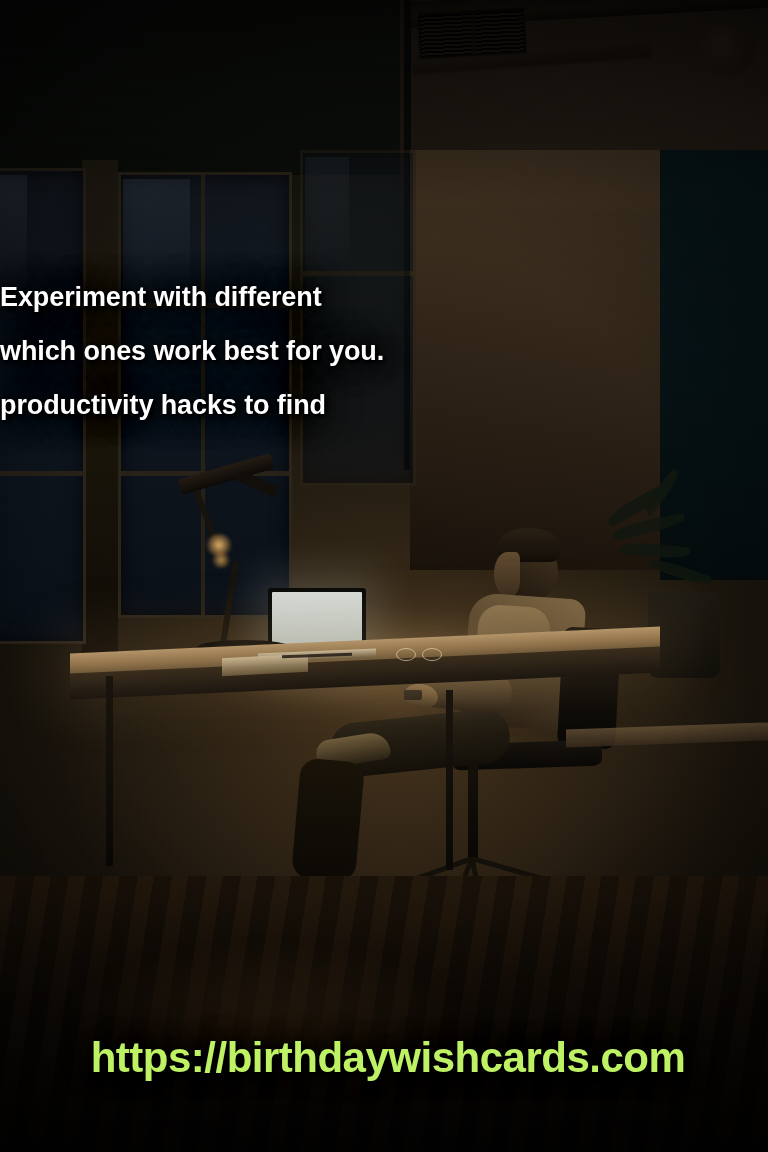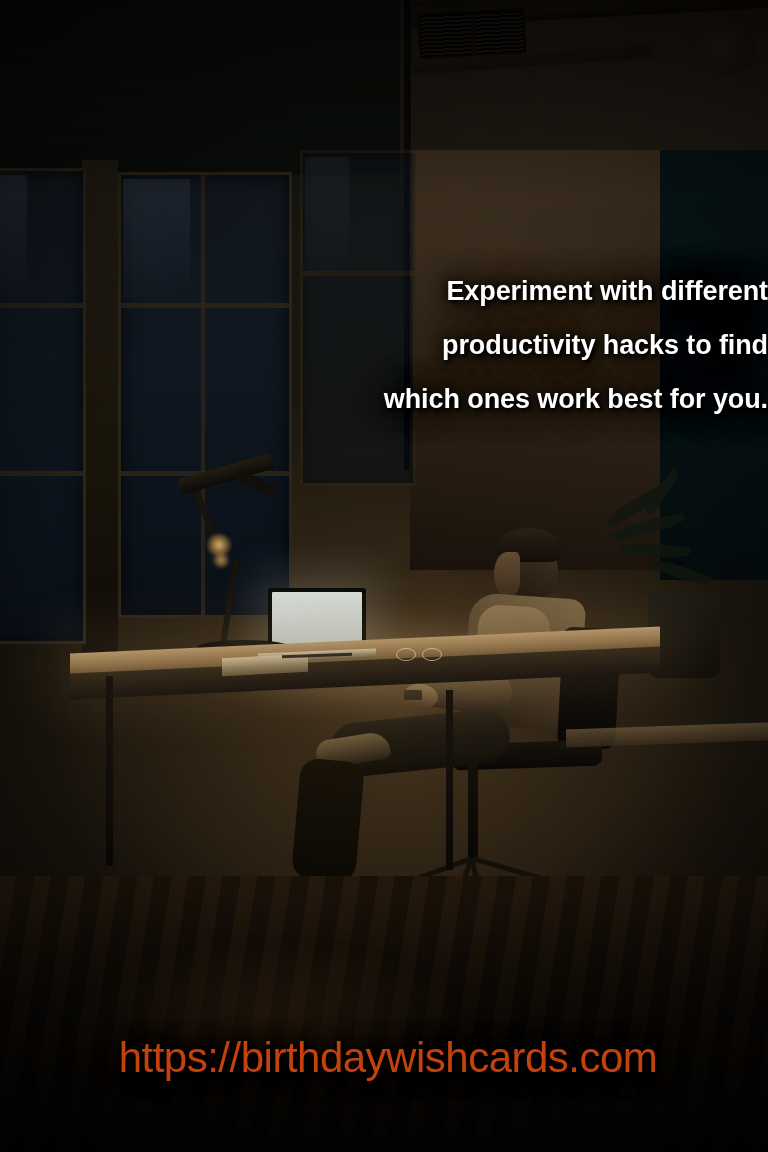--- a/index.html
+++ b/index.html
@@ -319,39 +319,39 @@
     font-size:38px;line-height:46px;
     font-weight:bold;
     letter-spacing:-0.2px;
     text-shadow:
       0 0 14px rgba(0,0,0,.95),
       0 0 26px rgba(0,0,0,.9),
       0 0 40px rgba(0,0,0,.85),
       2px 2px 5px rgba(0,0,0,1);
   }
   .subtitle{
-    position:absolute;left:0;right:0;top:264px;
-    text-align:right;
+    position:absolute;left:0;right:0;top:270px;
+    text-align:left;
     color:#ffffff;
     font-size:27px;line-height:54px;
     font-weight:bold;
     letter-spacing:-0.1px;
     text-shadow:
       0 0 12px rgba(0,0,0,.95),
       0 0 24px rgba(0,0,0,.9),
       0 0 36px rgba(0,0,0,.8),
       2px 2px 4px rgba(0,0,0,1);
   }
   .subtitle .sline{display:block;}
   .site-url{
     position:absolute;left:8px;right:0;top:1030px;
     text-align:center;
-    color:#c2410c;
+    color:#bef264;
     font-size:42px;line-height:56px;
-    font-weight:normal;
+    font-weight:bold;
     letter-spacing:-0.5px;
     text-shadow:
       0 0 14px rgba(0,0,0,.95),
       0 0 28px rgba(0,0,0,.9),
       2px 2px 5px rgba(0,0,0,1);
   }
 </style>
 </head>
 <body>
 
@@ -454,20 +454,20 @@
   <div class="layer floor-pool"></div>
   <div class="layer topdark"></div>
   <div class="layer botdark"></div>
   <div class="layer vignette"></div>
 
   <div class="overlay">
 
 
     <div class="subtitle">
       <span class="sline">Experiment with different</span>
+      <span class="sline">which ones work best for you.</span>
       <span class="sline">productivity hacks to find</span>
-      <span class="sline">which ones work best for you.</span>
     </div>
 
     <div class="site-url">https://birthdaywishcards.com</div>
 
   </div>
 </div>
 
 </body></html>

